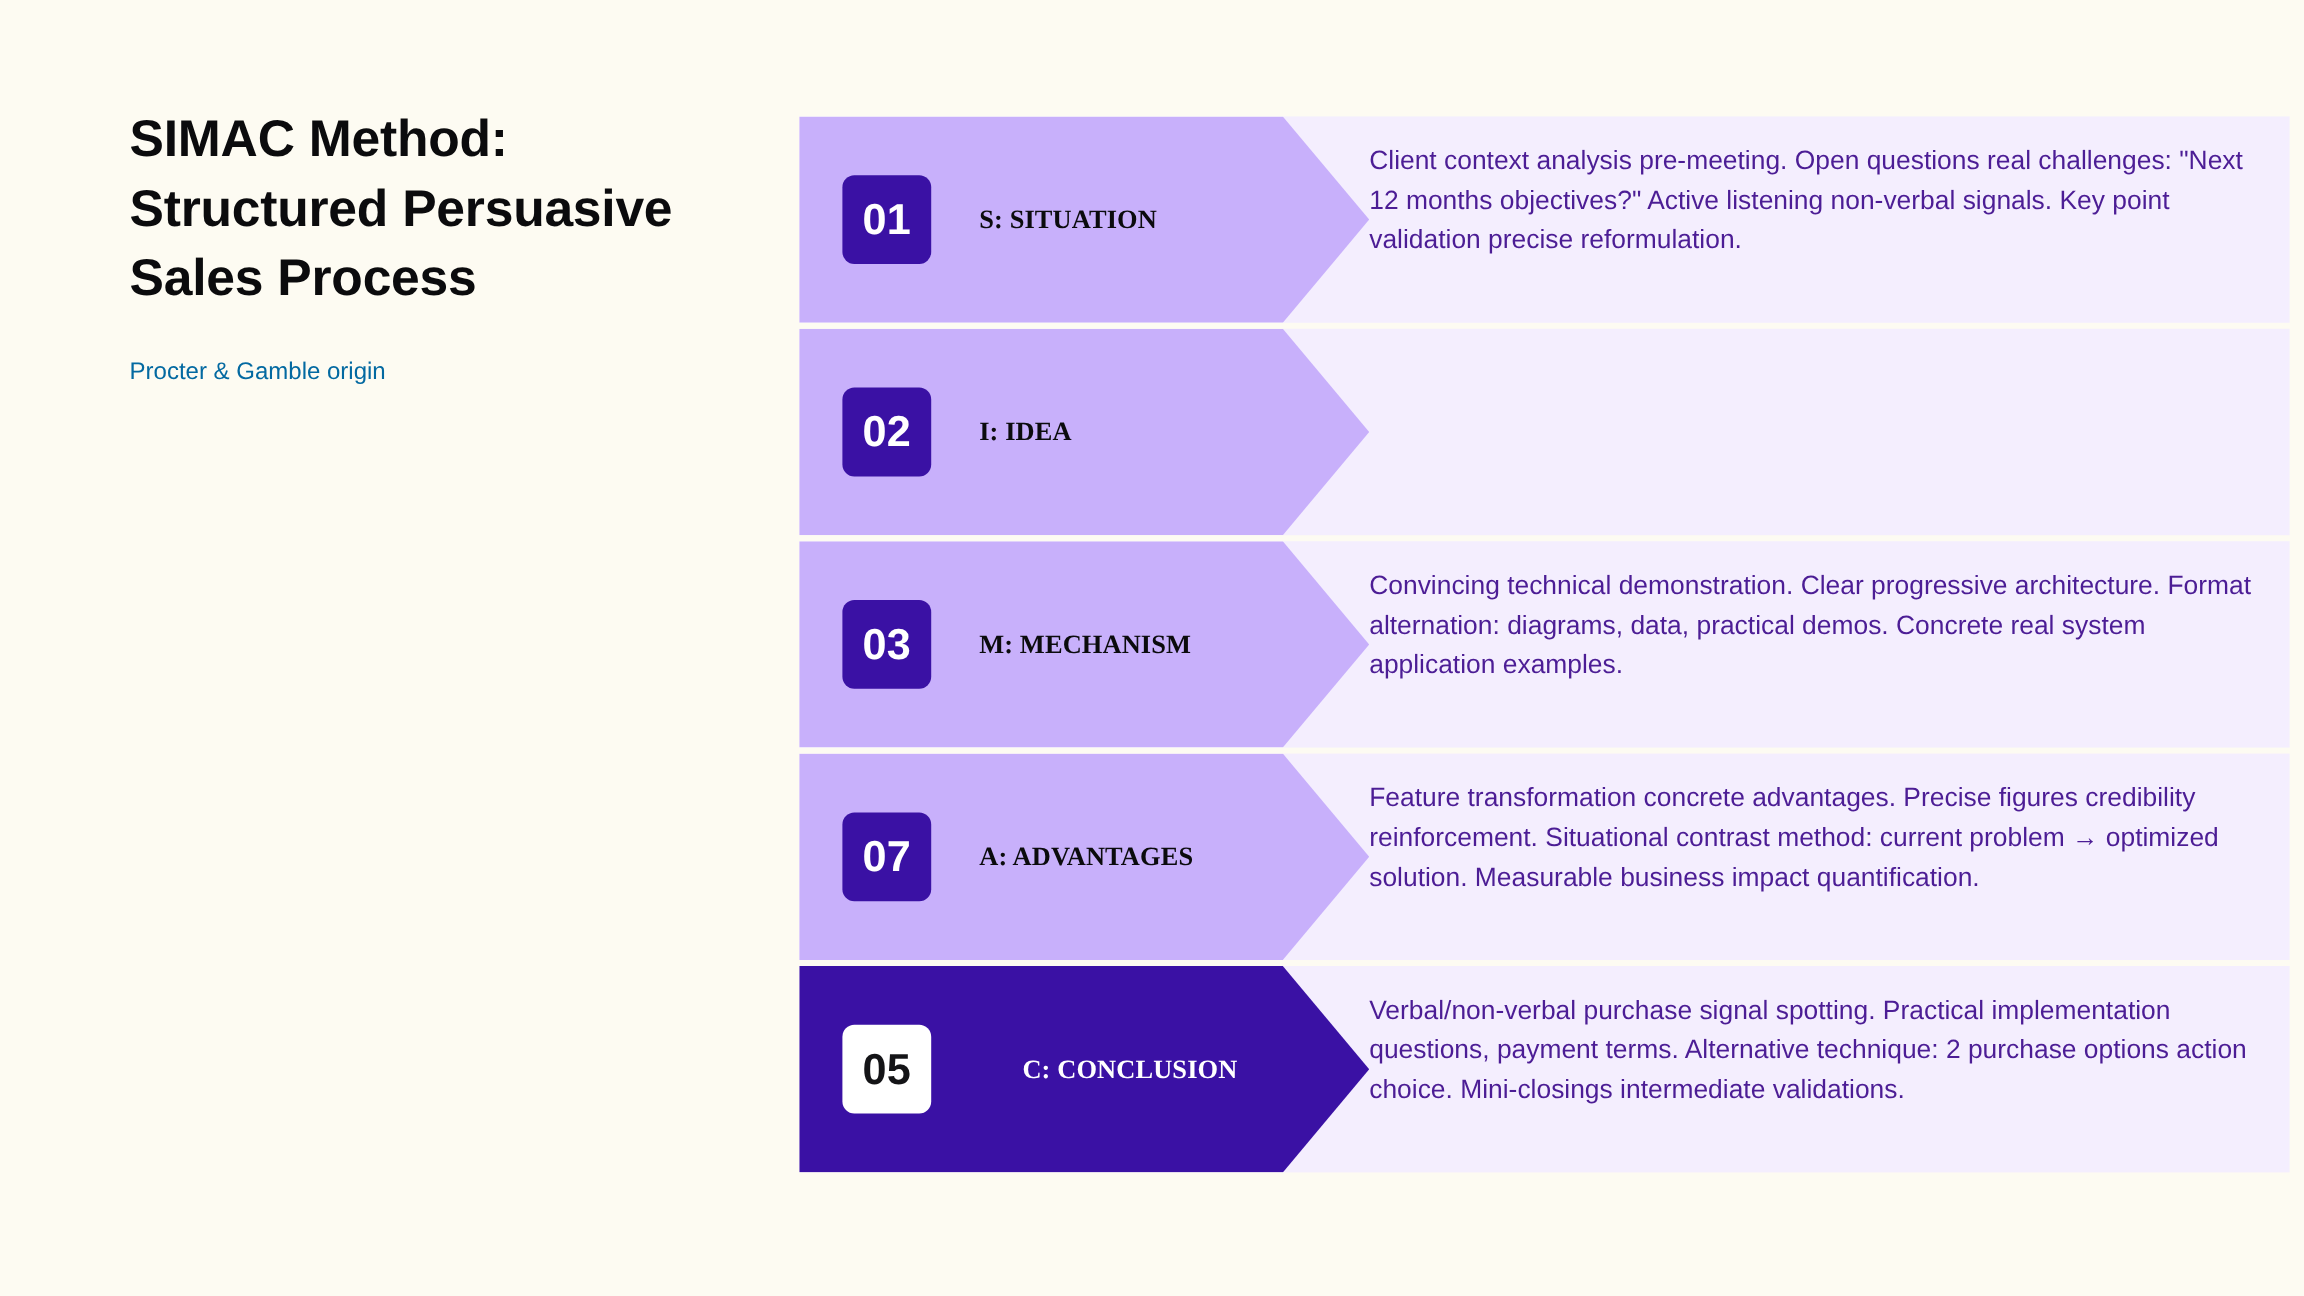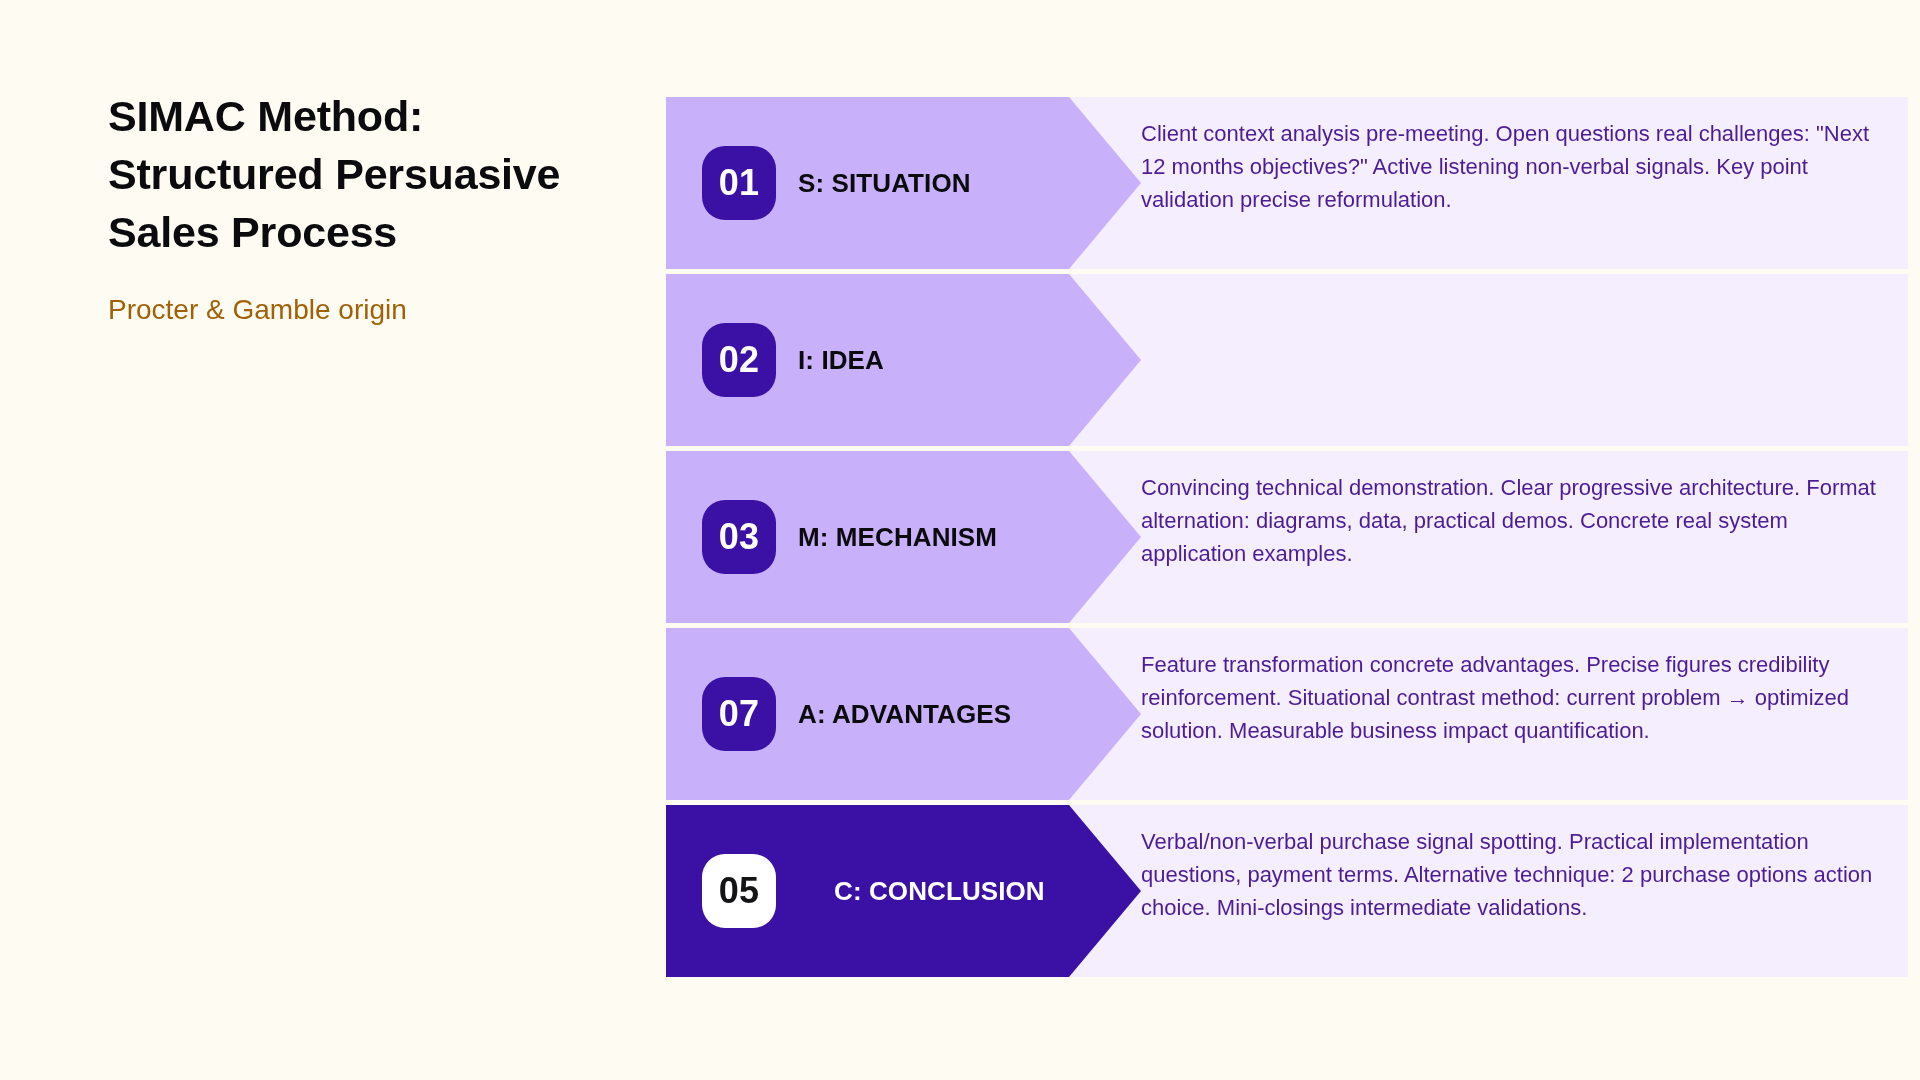--- a/index.html
+++ b/index.html
@@ -31,24 +31,24 @@
     font-size: 43px;
     line-height: 58px;
     font-weight: 700;
     color: #0B0B0D;
     letter-spacing: -0.2px;
     margin: 0;
     white-space: pre-line;
   }
   #page-subtitle {
     margin: 34px 0 0 0;
-    font-size: 28px;
+    font-size: 20px;
     line-height: 30px;
     font-weight: 400;
-    color: #a16207;
+    color: #0369a1;
   }
 
   
   #steps {
     position: absolute;
     left: 666px;
     top: 97px;
     width: 1242px;
     display: flex;
     flex-direction: column;
@@ -75,42 +75,43 @@
   .step-row.is-final .step-band {
     background: #3A11A4;
     gap: 36px;
   }
 
   .step-badge {
     flex: 0 0 auto;
     width: 74px;
     height: 74px;
     margin-left: 36px;
-    border-radius: 23px;
+    border-radius: 10px;
     background: #3A11A4;
     color: #FFFFFF;
     display: flex;
     align-items: center;
     justify-content: center;
     font-size: 36px;
     font-weight: 700;
     letter-spacing: 0.2px;
   }
   .step-row.is-final .step-badge {
     background: #FFFFFF;
     color: #141417;
   }
 
   .step-label {
-    margin-left: 22px;
-    font-size: 26px;
+    margin-left: 40px;
+    font-size: 22px;
     font-weight: 700;
     color: #0B0B0D;
     letter-spacing: 0.1px;
     white-space: nowrap;
+    font-family: Liberation Serif, serif;
   }
   .step-row.is-final .step-label {
     color: #FFFFFF;
   }
 
   
   .step-desc {
     flex: 1 1 auto;
     padding: 20px 14px 20px 0;
     display: flex;

